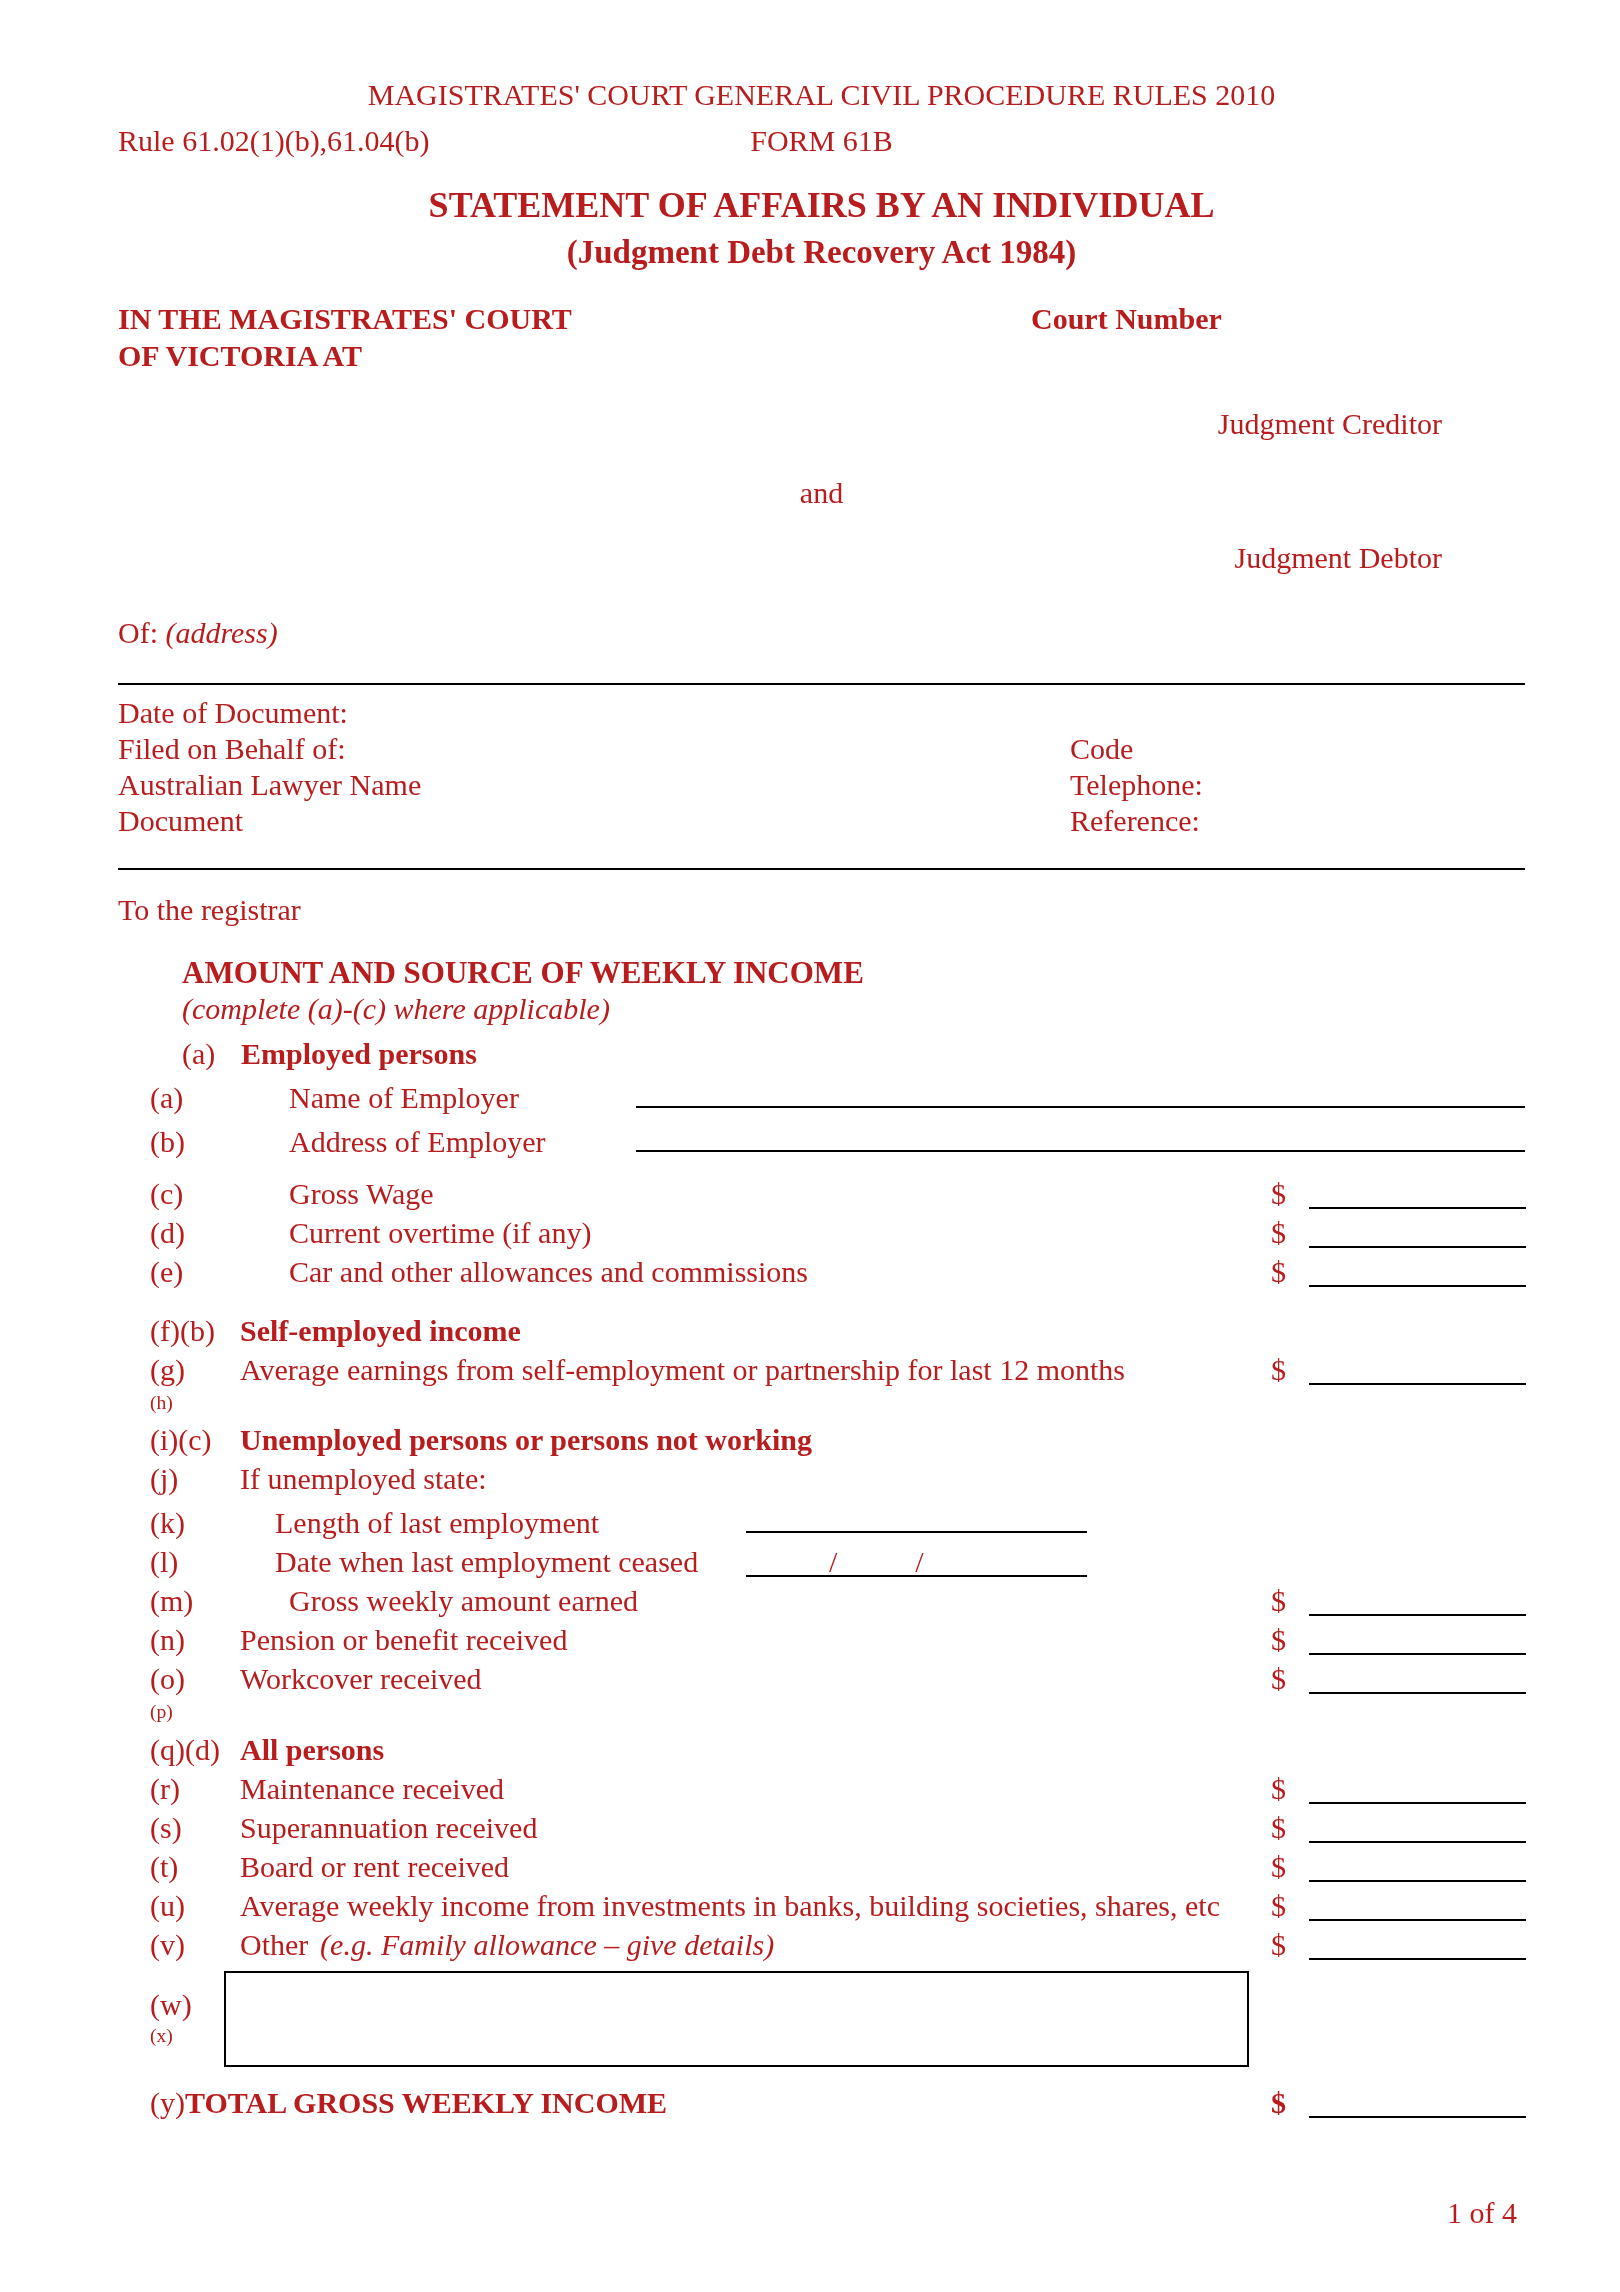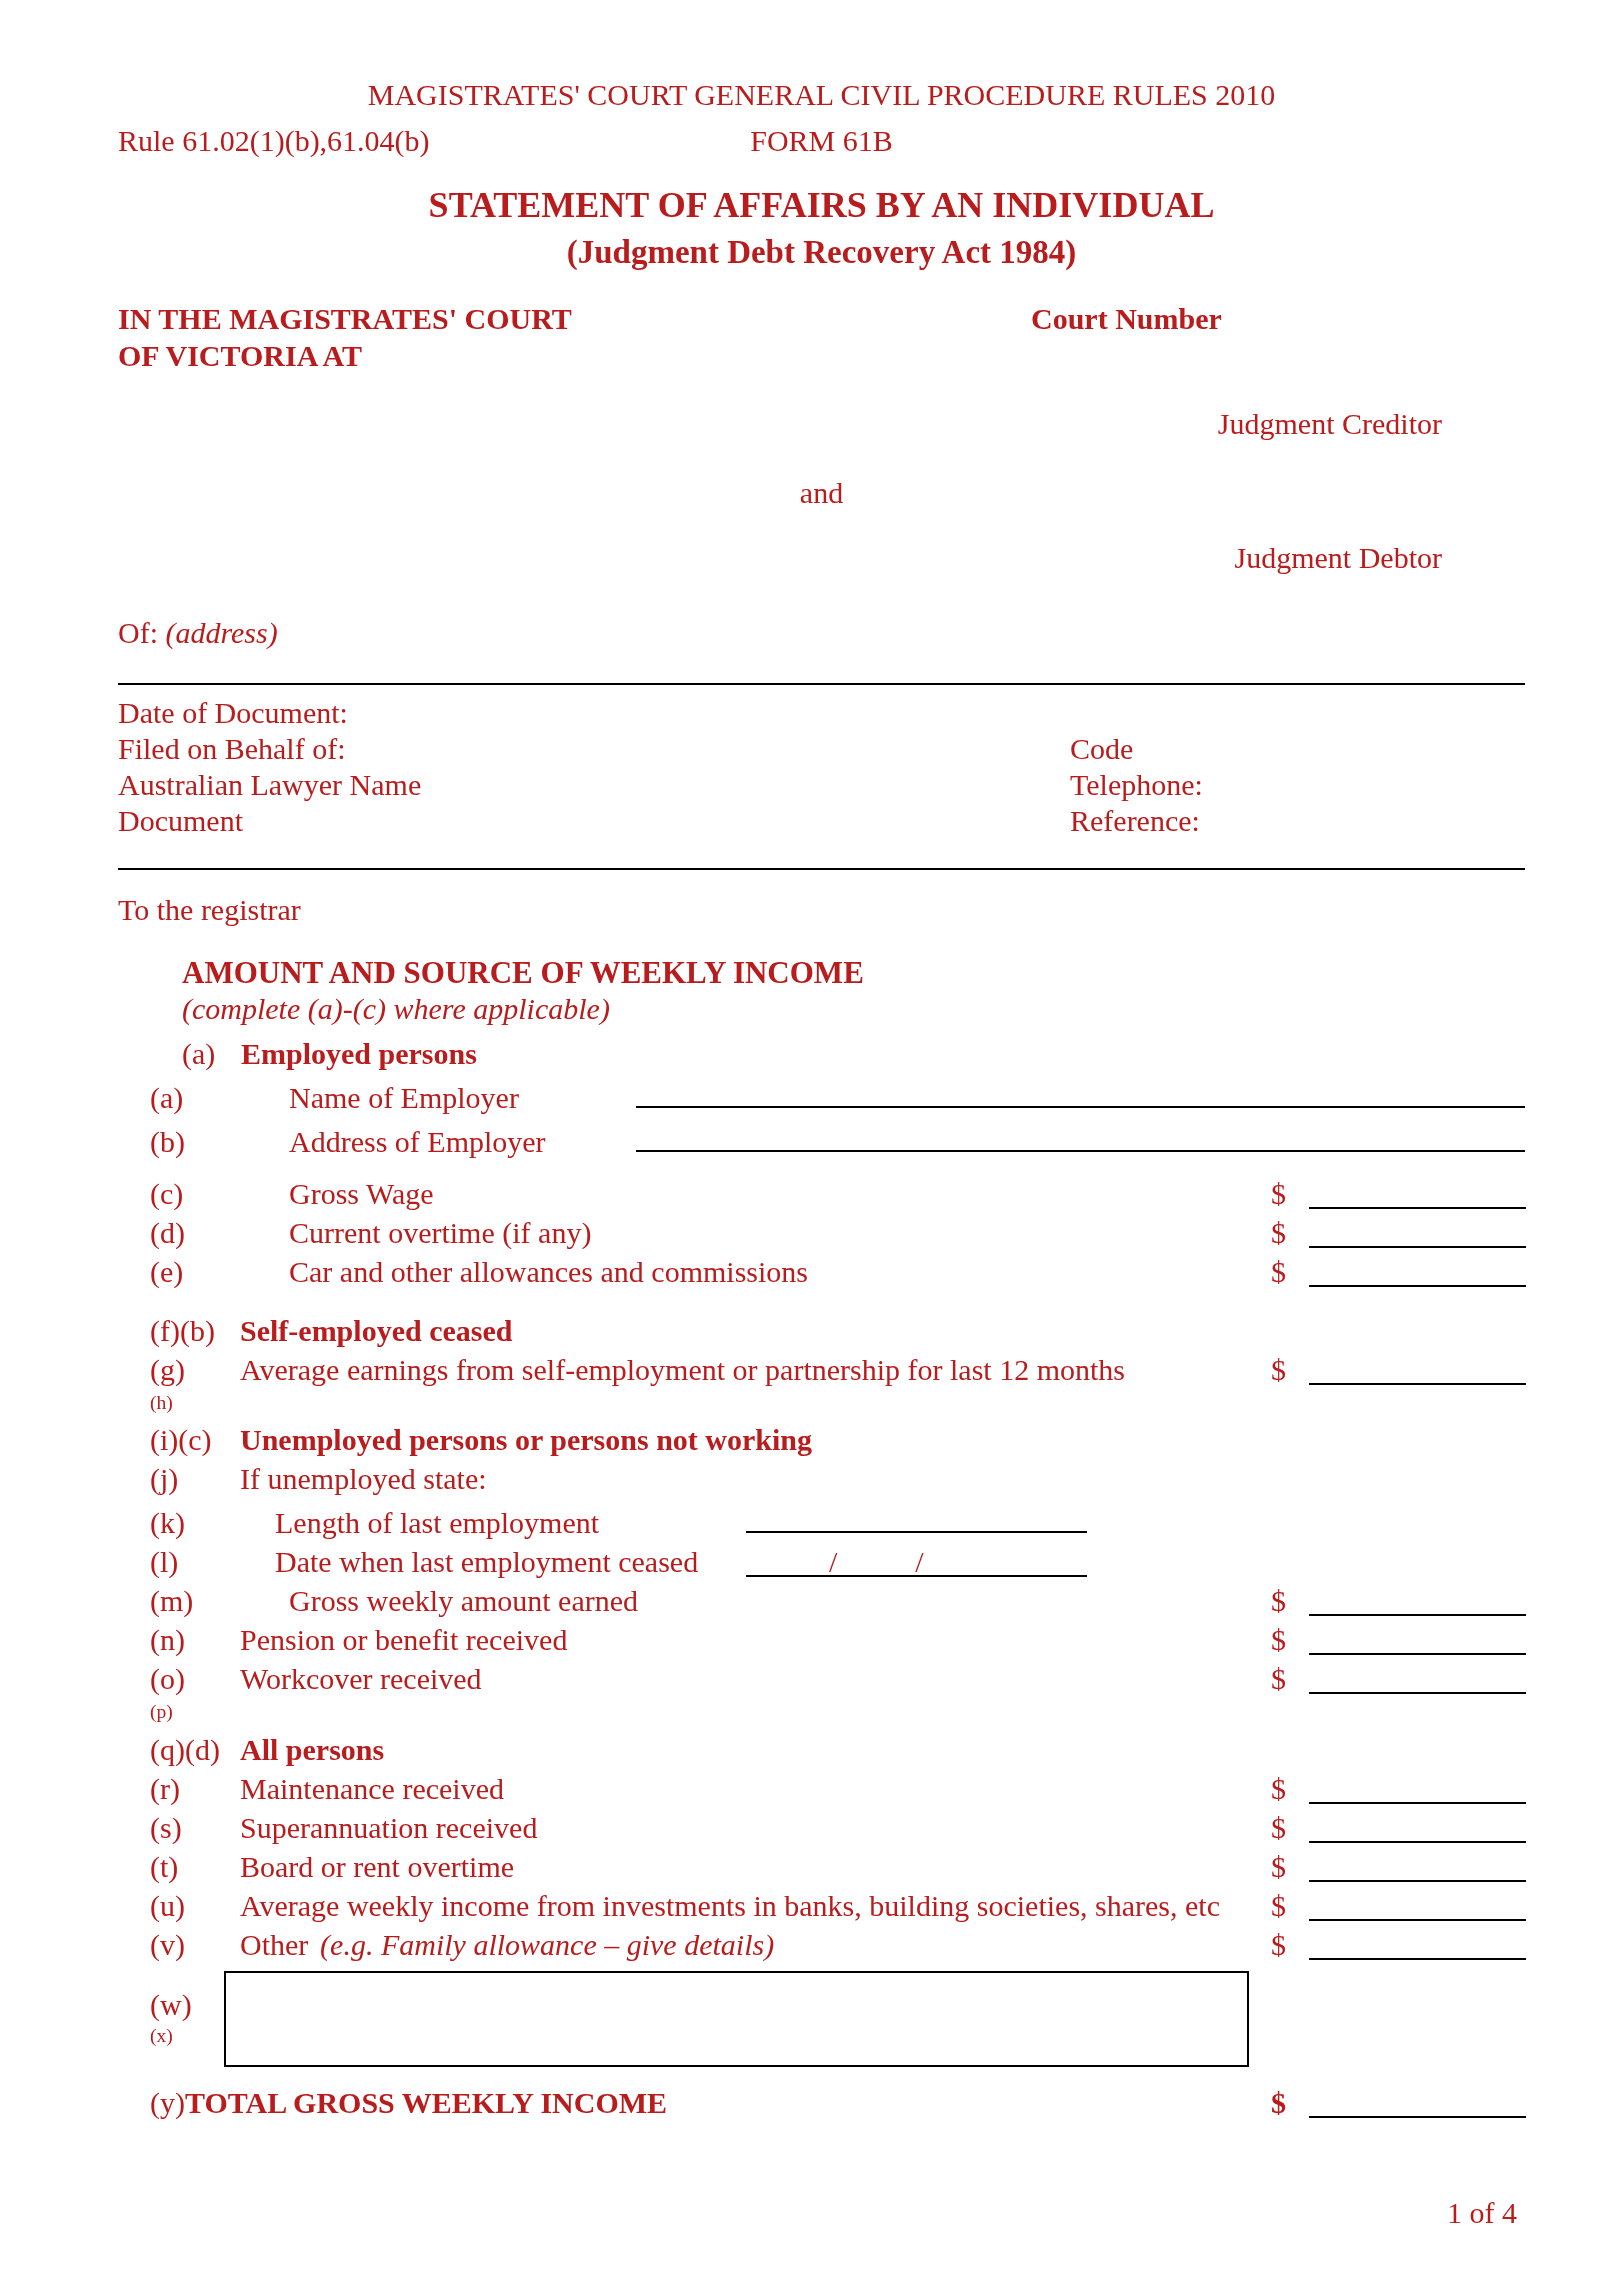--- a/index.html
+++ b/index.html
@@ -166,21 +166,21 @@
       <span class="col-letter">(e)</span>
       <span class="lvl2">Car and other allowances and commissions</span>
       <span class="money">
         <span class="dollar">$</span>
         <span class="mline"></span>
       </span>
     </div>
 
     <div class="frow sec-head">
       <span class="col-letter">(f)(b)</span>
-      <span class="bold">Self-employed ceased</span>
+      <span class="bold">Self-employed income</span>
     </div>
 
     <div class="frow">
       <span class="col-letter">(g)</span>
       <span>Average earnings from self-employment or partnership for last 12 months</span>
       <span class="money">
         <span class="dollar">$</span>
         <span class="mline"></span>
       </span>
     </div>
@@ -259,21 +259,21 @@
       <span class="col-letter">(s)</span>
       <span>Superannuation received</span>
       <span class="money">
         <span class="dollar">$</span>
         <span class="mline"></span>
       </span>
     </div>
 
     <div class="frow">
       <span class="col-letter">(t)</span>
-      <span>Board or rent overtime</span>
+      <span>Board or rent received</span>
       <span class="money">
         <span class="dollar">$</span>
         <span class="mline"></span>
       </span>
     </div>
 
     <div class="frow">
       <span class="col-letter">(u)</span>
       <span>Average weekly income from investments in banks, building societies, shares, etc</span>
       <span class="money">

